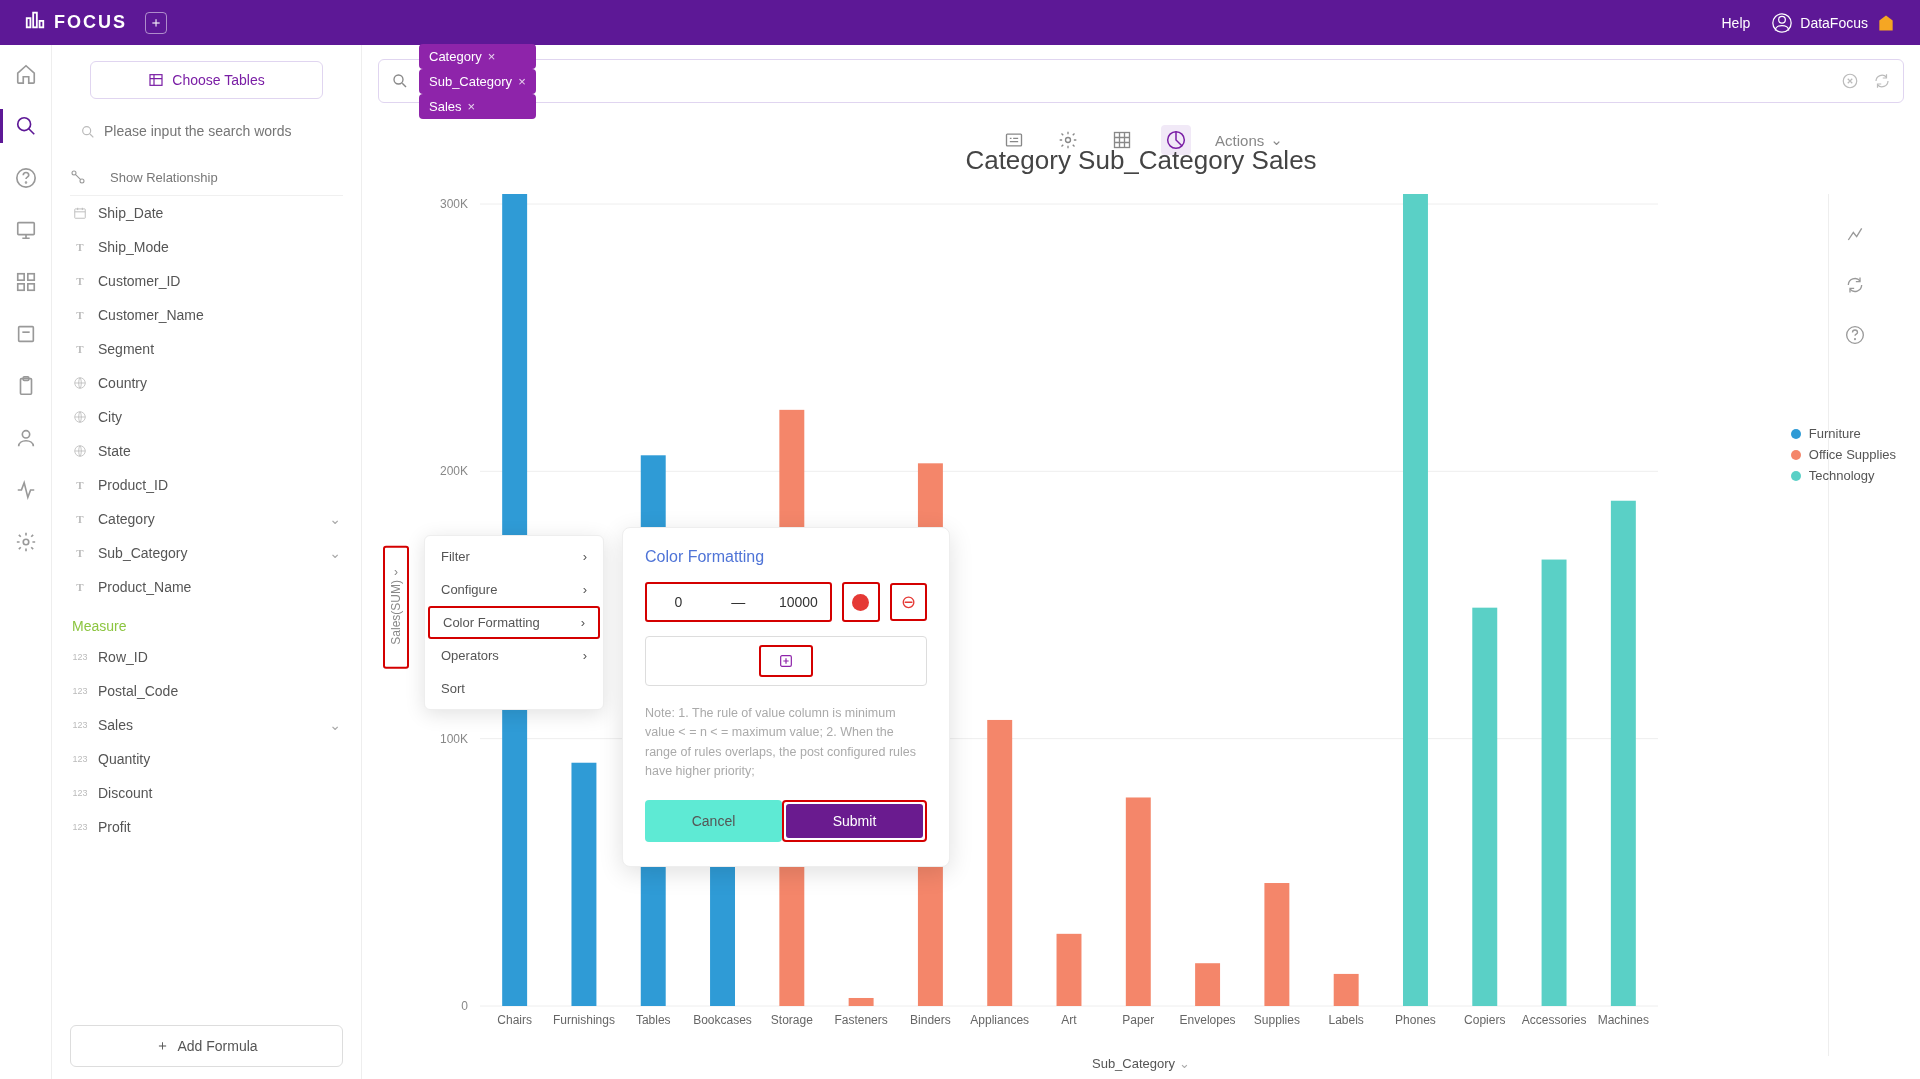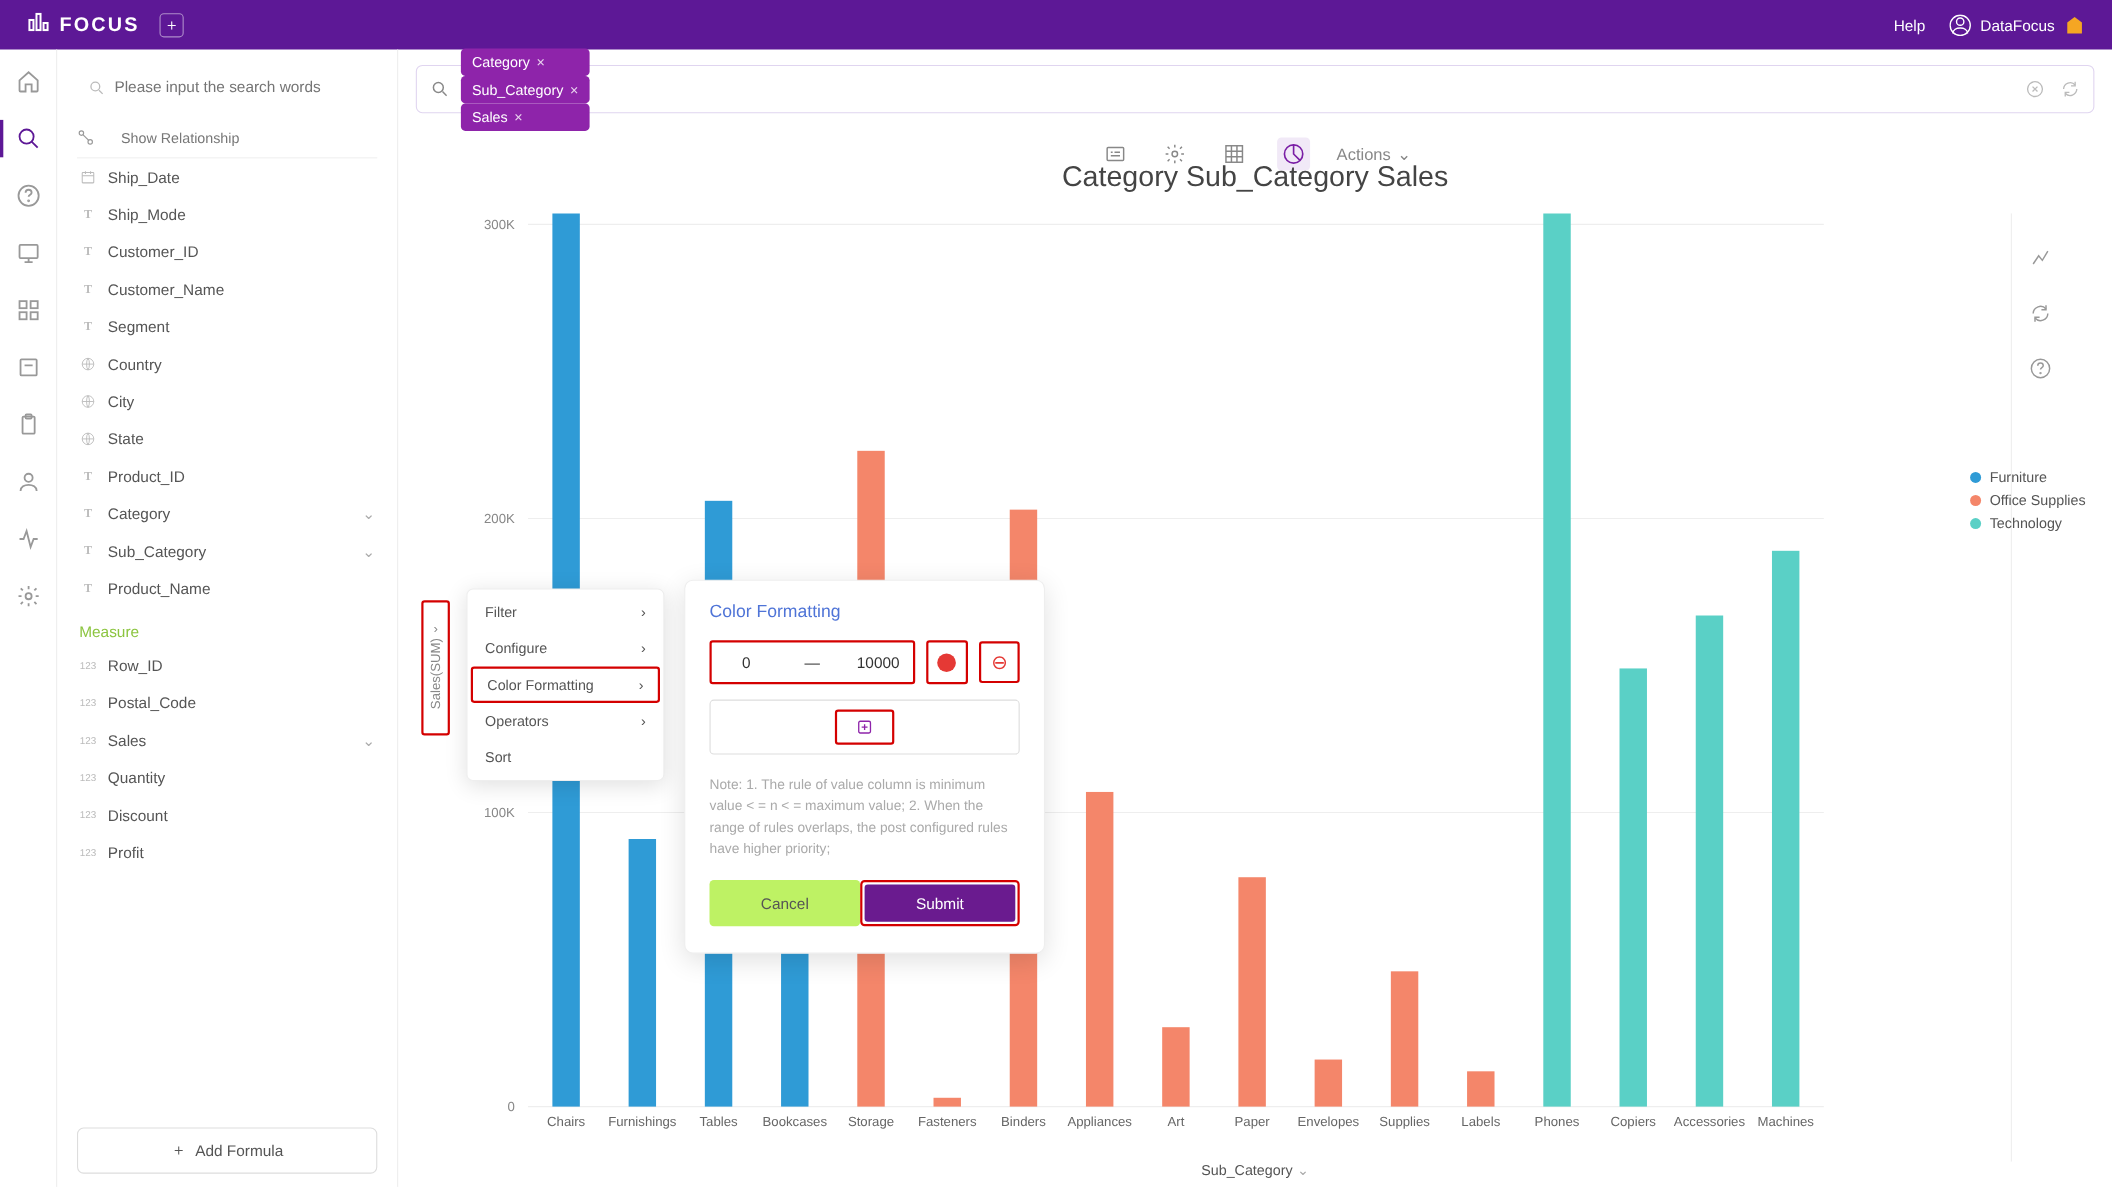--- a/index.html
+++ b/index.html
@@ -80,21 +80,21 @@
 .cf-range { border:2px solid #d40000; border-radius:3px; width:194px; height:40px; display:flex; align-items:center; justify-content:center; gap:18px; font-size:14px; color:#333; }
 .cf-range span { min-width:42px; text-align:center; }
 .cf-color { width:40px; height:40px; border:2px solid #d40000; border-radius:3px; display:flex; align-items:center; justify-content:center; }
 .cf-color .dot { width:17px; height:17px; border-radius:50%; background:#e53935; }
 .cf-remove { width:38px; height:38px; border:2px solid #d40000; border-radius:3px; display:flex; align-items:center; justify-content:center; color:#e53935; font-size:18px; cursor:pointer; }
 .cf-add { border:2px solid #d40000; border-radius:3px; width:54px; height:32px; margin:0 auto; display:flex; align-items:center; justify-content:center; color:#8e24aa; cursor:pointer; }
 .cf-add-outer { border:1px solid #ddd; border-radius:4px; width: 100%; height:50px; display:flex; align-items:center; justify-content:center; margin-bottom: 18px; }
 .cf-note { font-size:12.5px; color:#aaa; line-height:1.55; margin-bottom: 18px; }
 .cf-buttons { display:flex; gap:0; }
 .cf-btn { flex:1; height:42px; display:flex; align-items:center; justify-content:center; font-size:14px; cursor:pointer; border-radius:4px; }
-.cf-cancel { color:#555; background:#bef264; }
+.cf-cancel { color:#555; background:#5eead4; }
 .cf-submit { border:2px solid #d40000; padding:2px; }
 .cf-submit-inner { background:#6a1b8f; color:#fff; width:100%; height:100%; display:flex; align-items:center; justify-content:center; border-radius:3px; }
 
 .x-axis-label { text-align:center; font-size:13px; color:#555; padding-bottom:8px; }
 .x-axis-label .dd { color:#aaa; margin-left:4px; }
 </style>
 </head>
 <body>
 
 <div class="header">
@@ -185,20 +185,27 @@
       </div>
     <div class="rail-icon">
         <svg viewBox="0 0 24 24" fill="none" stroke="currentColor" stroke-width="1.8">
           <circle cx="12" cy="12" r="3"></circle>
           <path d="M12 2v3M12 19v3M4.2 4.2l2.1 2.1M17.7 17.7l2.1 2.1M2 12h3M19 12h3M4.2 19.8l2.1-2.1M17.7 6.3l2.1-2.1"></path>
         </svg>
       </div>
   </div>
 
   <div class="panel">
+    <div class="choose-tables">
+      <svg width="16" height="16" viewBox="0 0 24 24" fill="none" stroke="#7a1ea5" stroke-width="1.8">
+          <rect x="3" y="4" width="18" height="16"></rect>
+          <path d="M3 10h18M9 4v16"></path>
+        </svg>
+      <span>Choose Tables</span>
+    </div>
     <div class="search-field">
       <svg viewBox="0 0 24 24" fill="none" stroke="currentColor" stroke-width="1.8">
           <circle cx="10" cy="10" r="6"></circle>
           <path d="M20 20l-5-5"></path>
         </svg>
       <input type="text" placeholder="Please input the search words" style="">
     </div>
     <div class="show-rel">
       <svg width="16" height="16" viewBox="0 0 24 24" fill="none" stroke="#999" stroke-width="1.6">
           <circle cx="6" cy="6" r="3"></circle>

